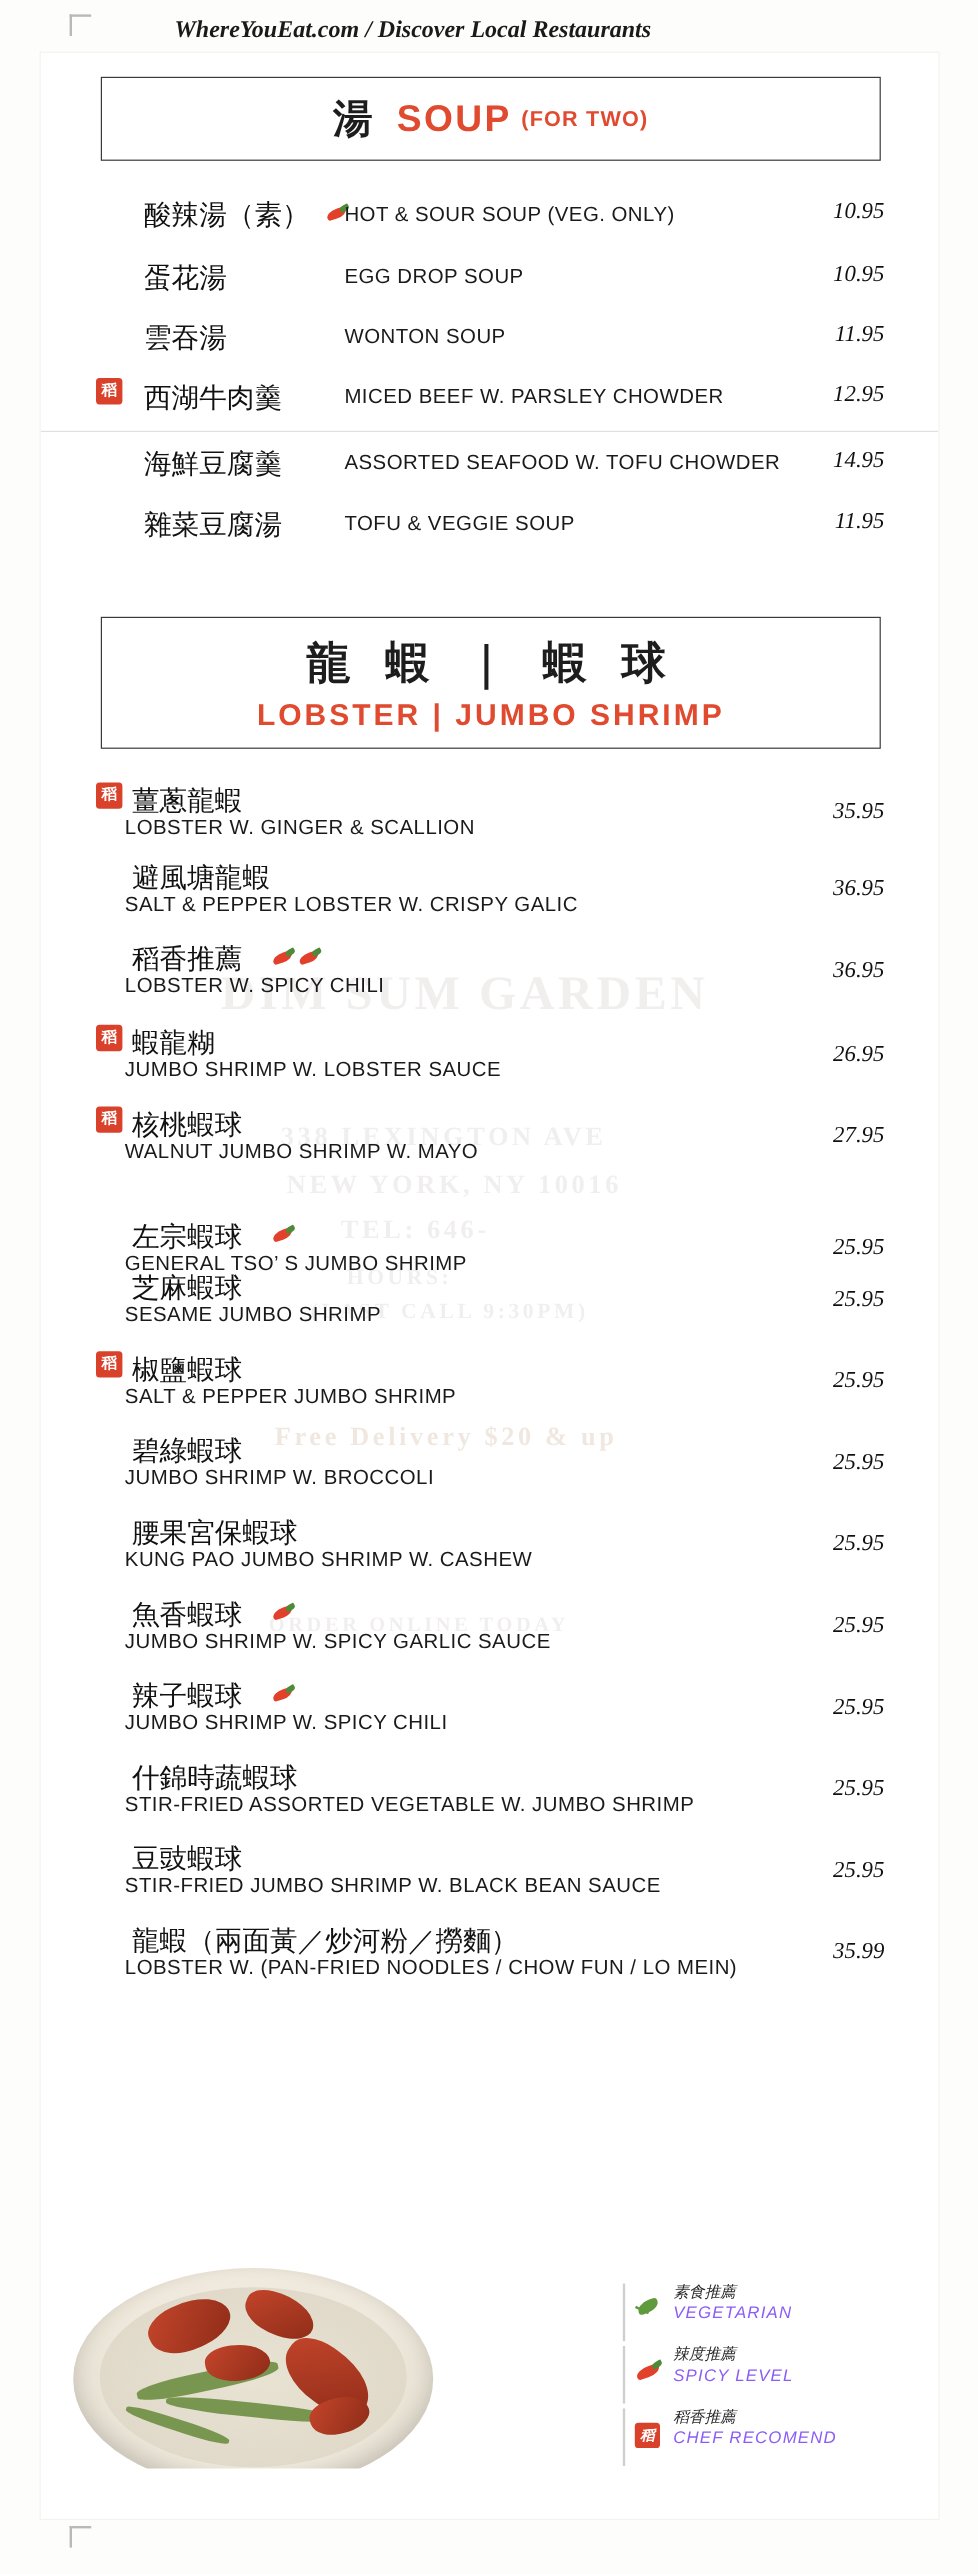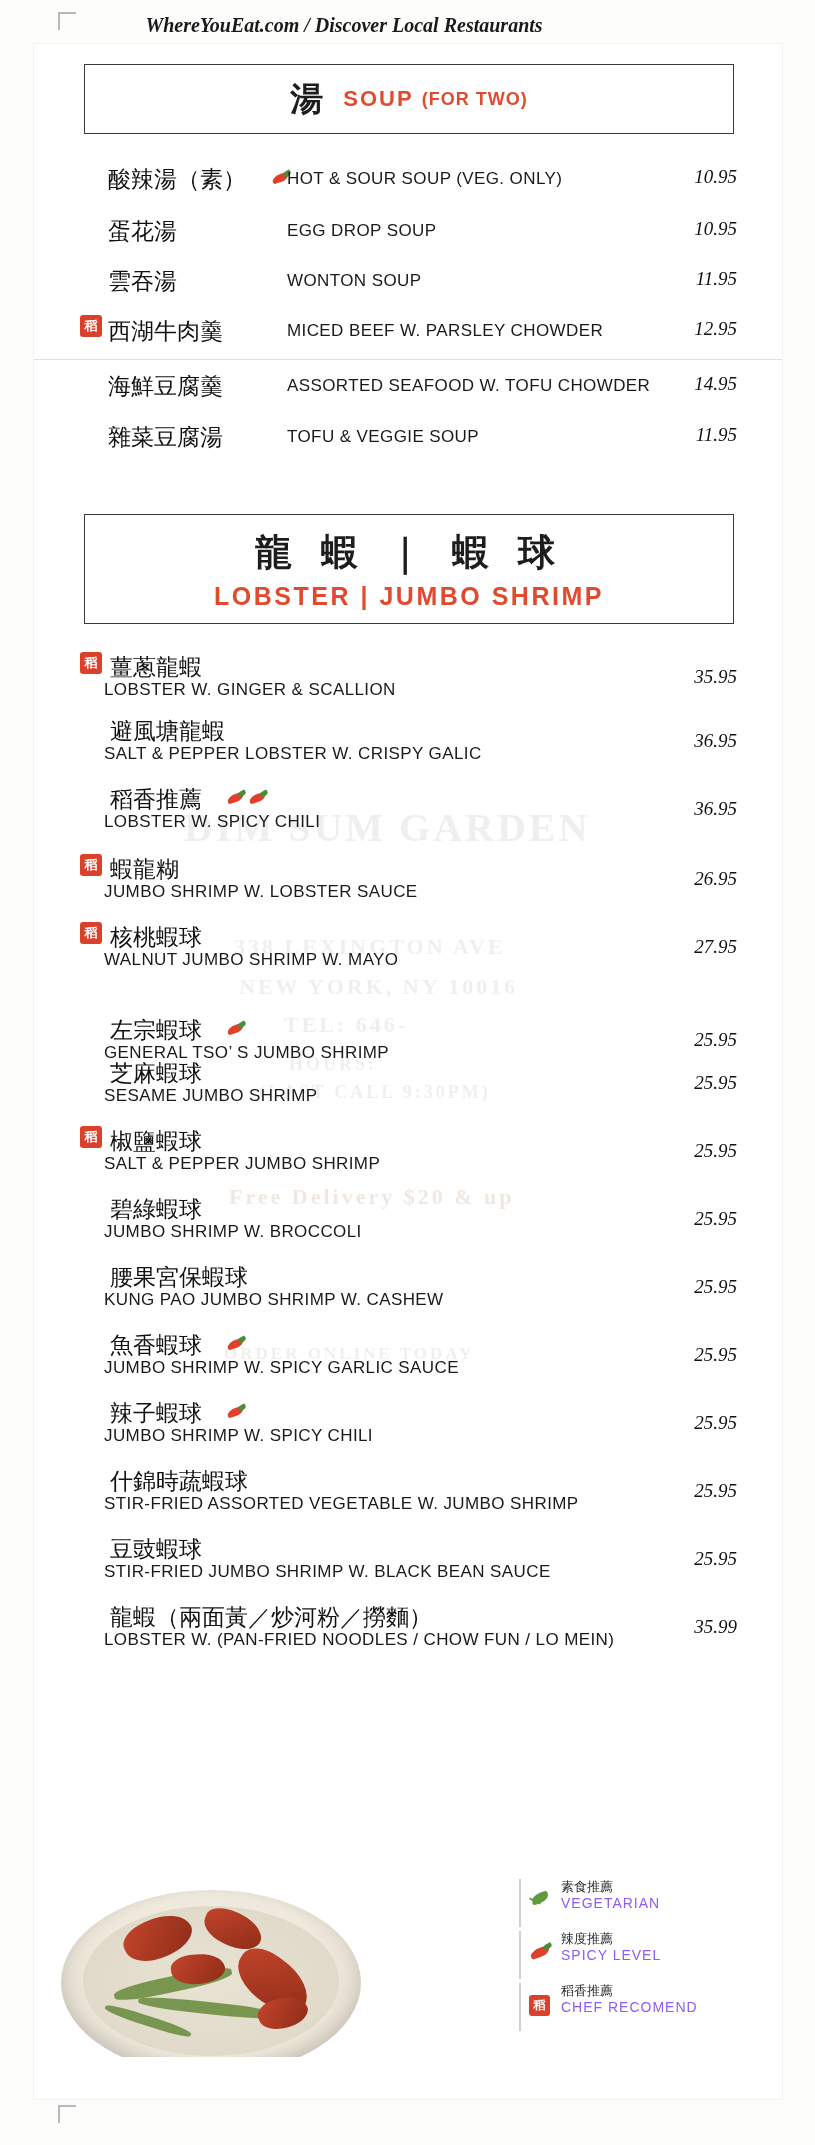--- a/index.html
+++ b/index.html
@@ -91,21 +91,21 @@
     color: #1d1d1d;
   }
   .soup .cn-title { font-size: 33px; letter-spacing: 2px; }
   .lobster .cn-title { font-size: 37px; letter-spacing: 8px; margin-bottom: 4px; }
 
   .en-title {
     color: #e04a2f;
     font-weight: bold;
     letter-spacing: 2px;
   }
-  .soup .en-title { font-size: 22px; margin-left: 18px; }
+  .soup .en-title { font-size: 31px; margin-left: 18px; }
   .soup .en-sub { color: #e04a2f; font-size: 18px; font-weight: bold; margin-left: 8px; letter-spacing: 1px;}
   .lobster .en-title { font-size: 25px; letter-spacing: 2.5px; }
 
   
   .items { position: absolute; left: 0; top: 0; width: 748px; }
 
   .row {
     position: absolute;
     left: 48px;
     width: 655px;
@@ -129,21 +129,21 @@
   .row .price {
     position: absolute;
     right: 0;
     font-family: "Liberation Serif", serif;
     font-style: italic;
     font-size: 19px;
     color: #111;
   }
 
   
-  .soup-row .cn { position: absolute; left: 26px; top: 0; }
+  .soup-row .cn { position: absolute; left: 38px; top: 0; }
   .soup-row .en { position: absolute; left: 205px; top: 5px; }
   .soup-row .price { top: 2px; }
   .soup-row { height: 40px; }
 
   
   .lob-row .cn { position: absolute; left: 28px; top: 0; }
   .lob-row .en { position: absolute; left: 22px; top: 28px; }
   .lob-row .price { top: 14px; }
   .lob-row { height: 56px; }
 
@@ -232,22 +232,23 @@
     position: absolute;
     background: #6f8f44;
     border-radius: 40%;
     opacity: .92;
   }
 
   
   .legend {
     position: absolute;
     right: 28px;
-    bottom: 64px;
+    bottom: 40px;
     width: 235px;
+    font-style: italic;
   }
   .legend-row {
     position: relative;
     height: 48px;
     border-left: 2px solid #cfcfcf;
     padding-left: 40px;
     margin-bottom: 4px;
   }
   .legend-cn {
     font-family: "DejaVu Sans", sans-serif;

